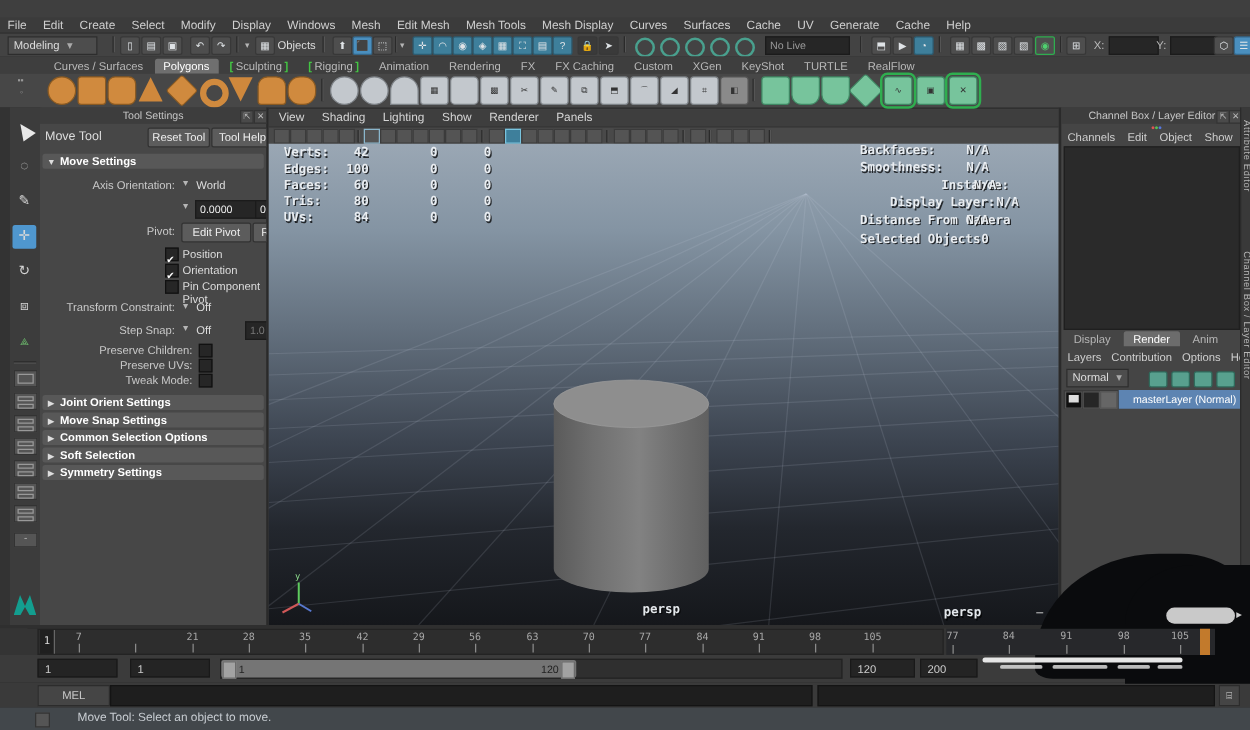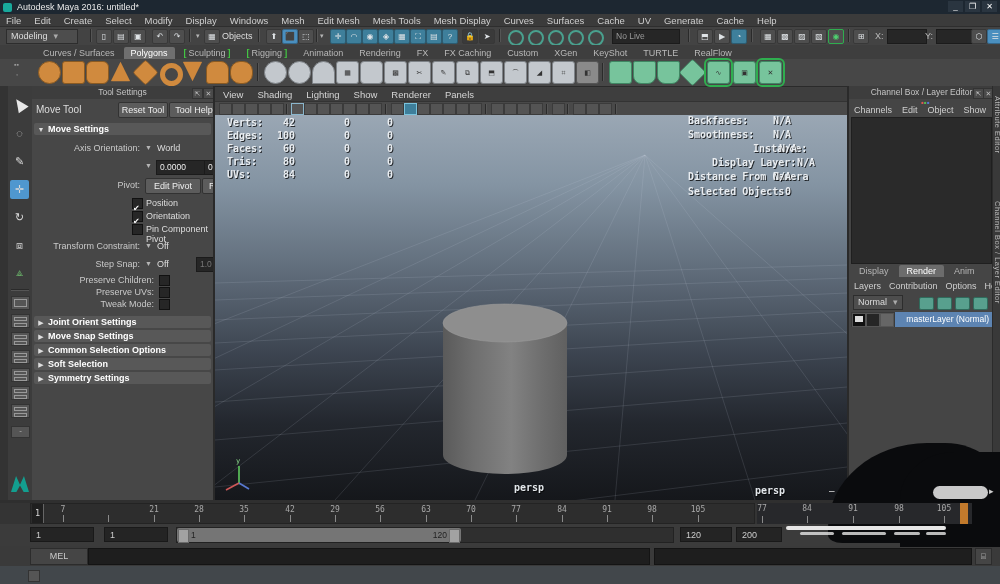--- a/index.html
+++ b/index.html
@@ -121,27 +121,20 @@
   #ghostdash{left:829px;top:485px;color:#ddd;font-size:10px;z-index:6;}
   #ghostruler{left:757px;top:503px;width:215px;height:21px;background:#27282b;z-index:7;}
   #ghostmarker{position:absolute;right:4px;top:0;width:8px;height:21px;background:#c27a2c;}
   .streak{position:absolute;background:#e6e6e6;border-radius:2px;z-index:6;}
 </style>
 </head>
 <body>
 
 <div id="app">
 
-  <div id="titlebar" class="abs">
-    <div class="abs logo"></div>
-    <span class="abs ttl nw">Autodesk Maya 2016: untitled*</span>
-    <span class="abs winbtn" style="left:948px;">_</span>
-    <span class="abs winbtn" style="left:965px;">❐</span>
-    <span class="abs winbtn" style="left:982px;">✕</span>
-  </div>
 
   <div id="menubar" class="abs">
     <span class="mi">File</span>
     <span class="mi">Edit</span>
     <span class="mi">Create</span>
     <span class="mi">Select</span>
     <span class="mi">Modify</span>
     <span class="mi">Display</span>
     <span class="mi">Windows</span>
     <span class="mi">Mesh</span>
@@ -607,20 +600,21 @@
   </div>
 
   <div id="melrow" class="abs">
     <div id="melbtn" class="abs">MEL</div>
     <div class="abs melfld" style="left:88px;width:560px;"></div>
     <div class="abs melfld" style="left:654px;width:316px;"></div>
     <div class="abs" style="left:975px;top:2px;width:15px;height:15px;background:#454545;border:1px solid #2c2c2c;color:#ddd;font-size:8px;line-height:15px;text-align:center;">⌸</div>
   </div>
   <div id="helprow" class="abs">
     <div class="abs" style="left:28px;top:4px;width:10px;height:10px;background:#555;border:1px solid #333;"></div>
+    <span class="abs" style="left:62px;">Move Tool: Select an object to move.</span>
   </div>
 
   <div id="blob" class="abs"></div>
   <div id="blob2" class="abs"></div>
   <span class="persp" style="left:755px;top:485px;z-index:6;">persp</span>
   <span id="ghostdash" class="abs">–</span>
   <div id="lightstrip" class="abs"></div>
   <span id="stripArrow" class="abs">▸</span>
   <div id="ghostruler" class="abs">
     <span class="ticklbl" style="left:-6px;">77</span>

